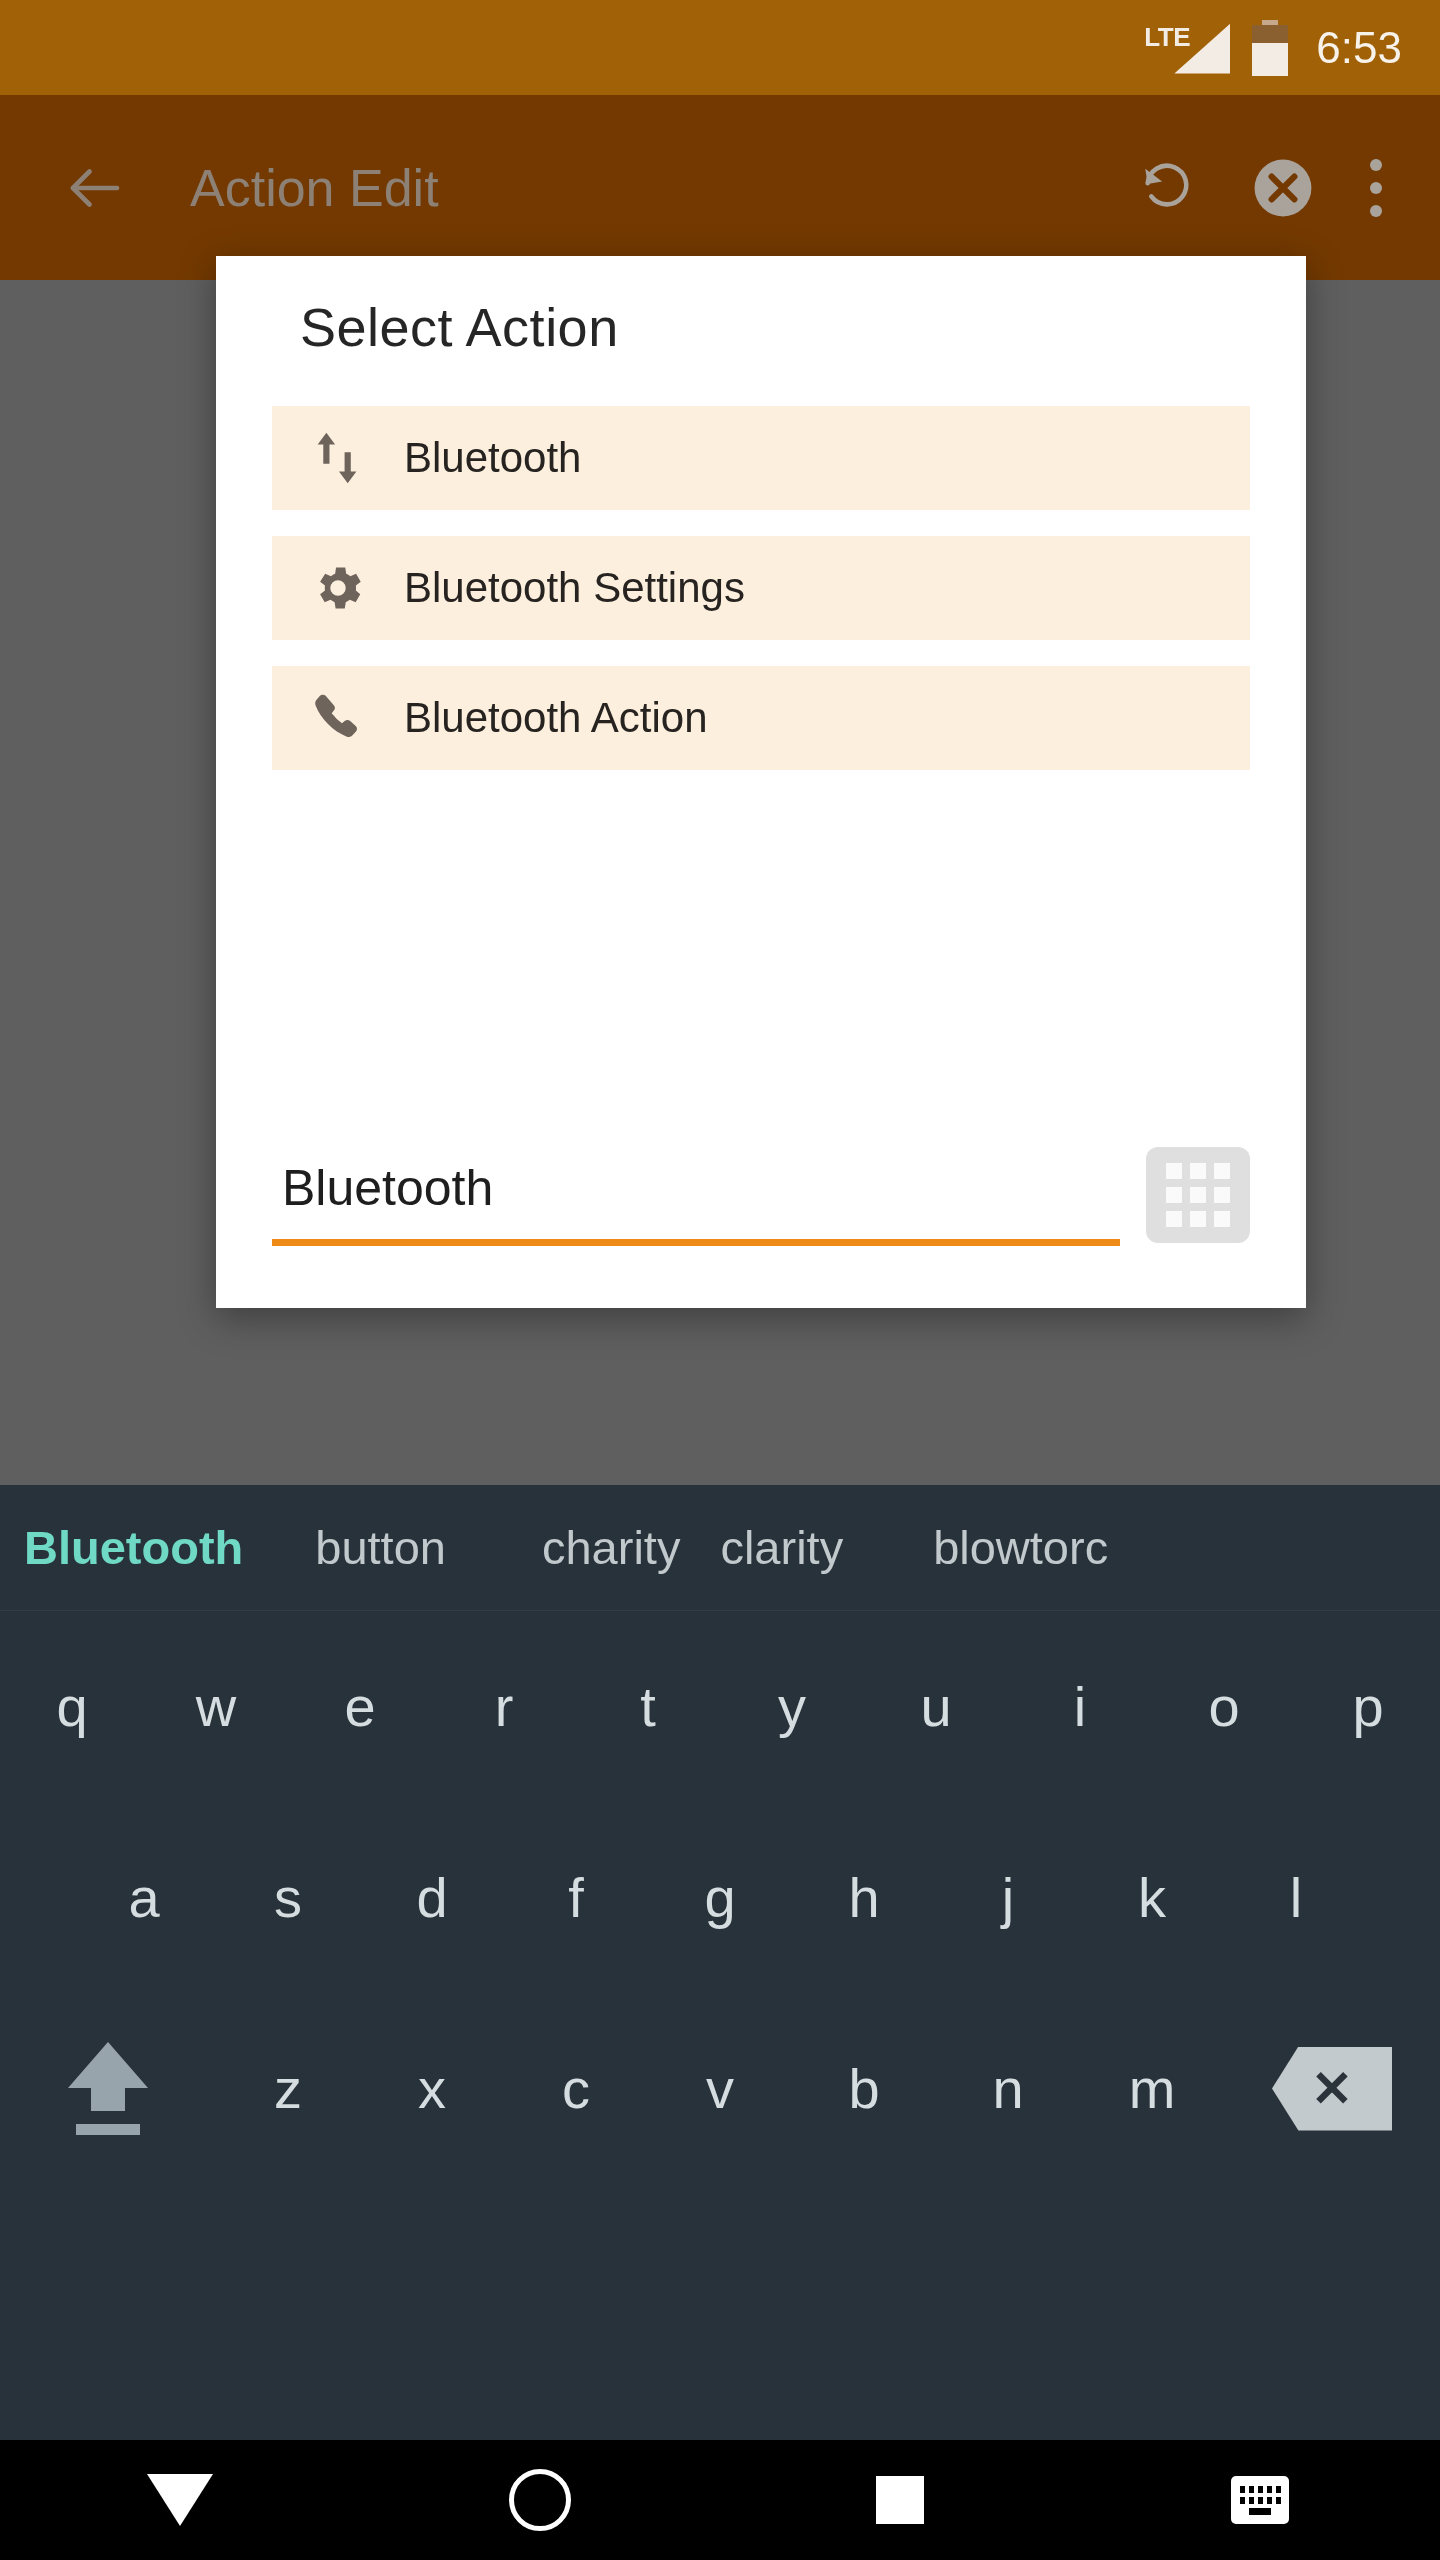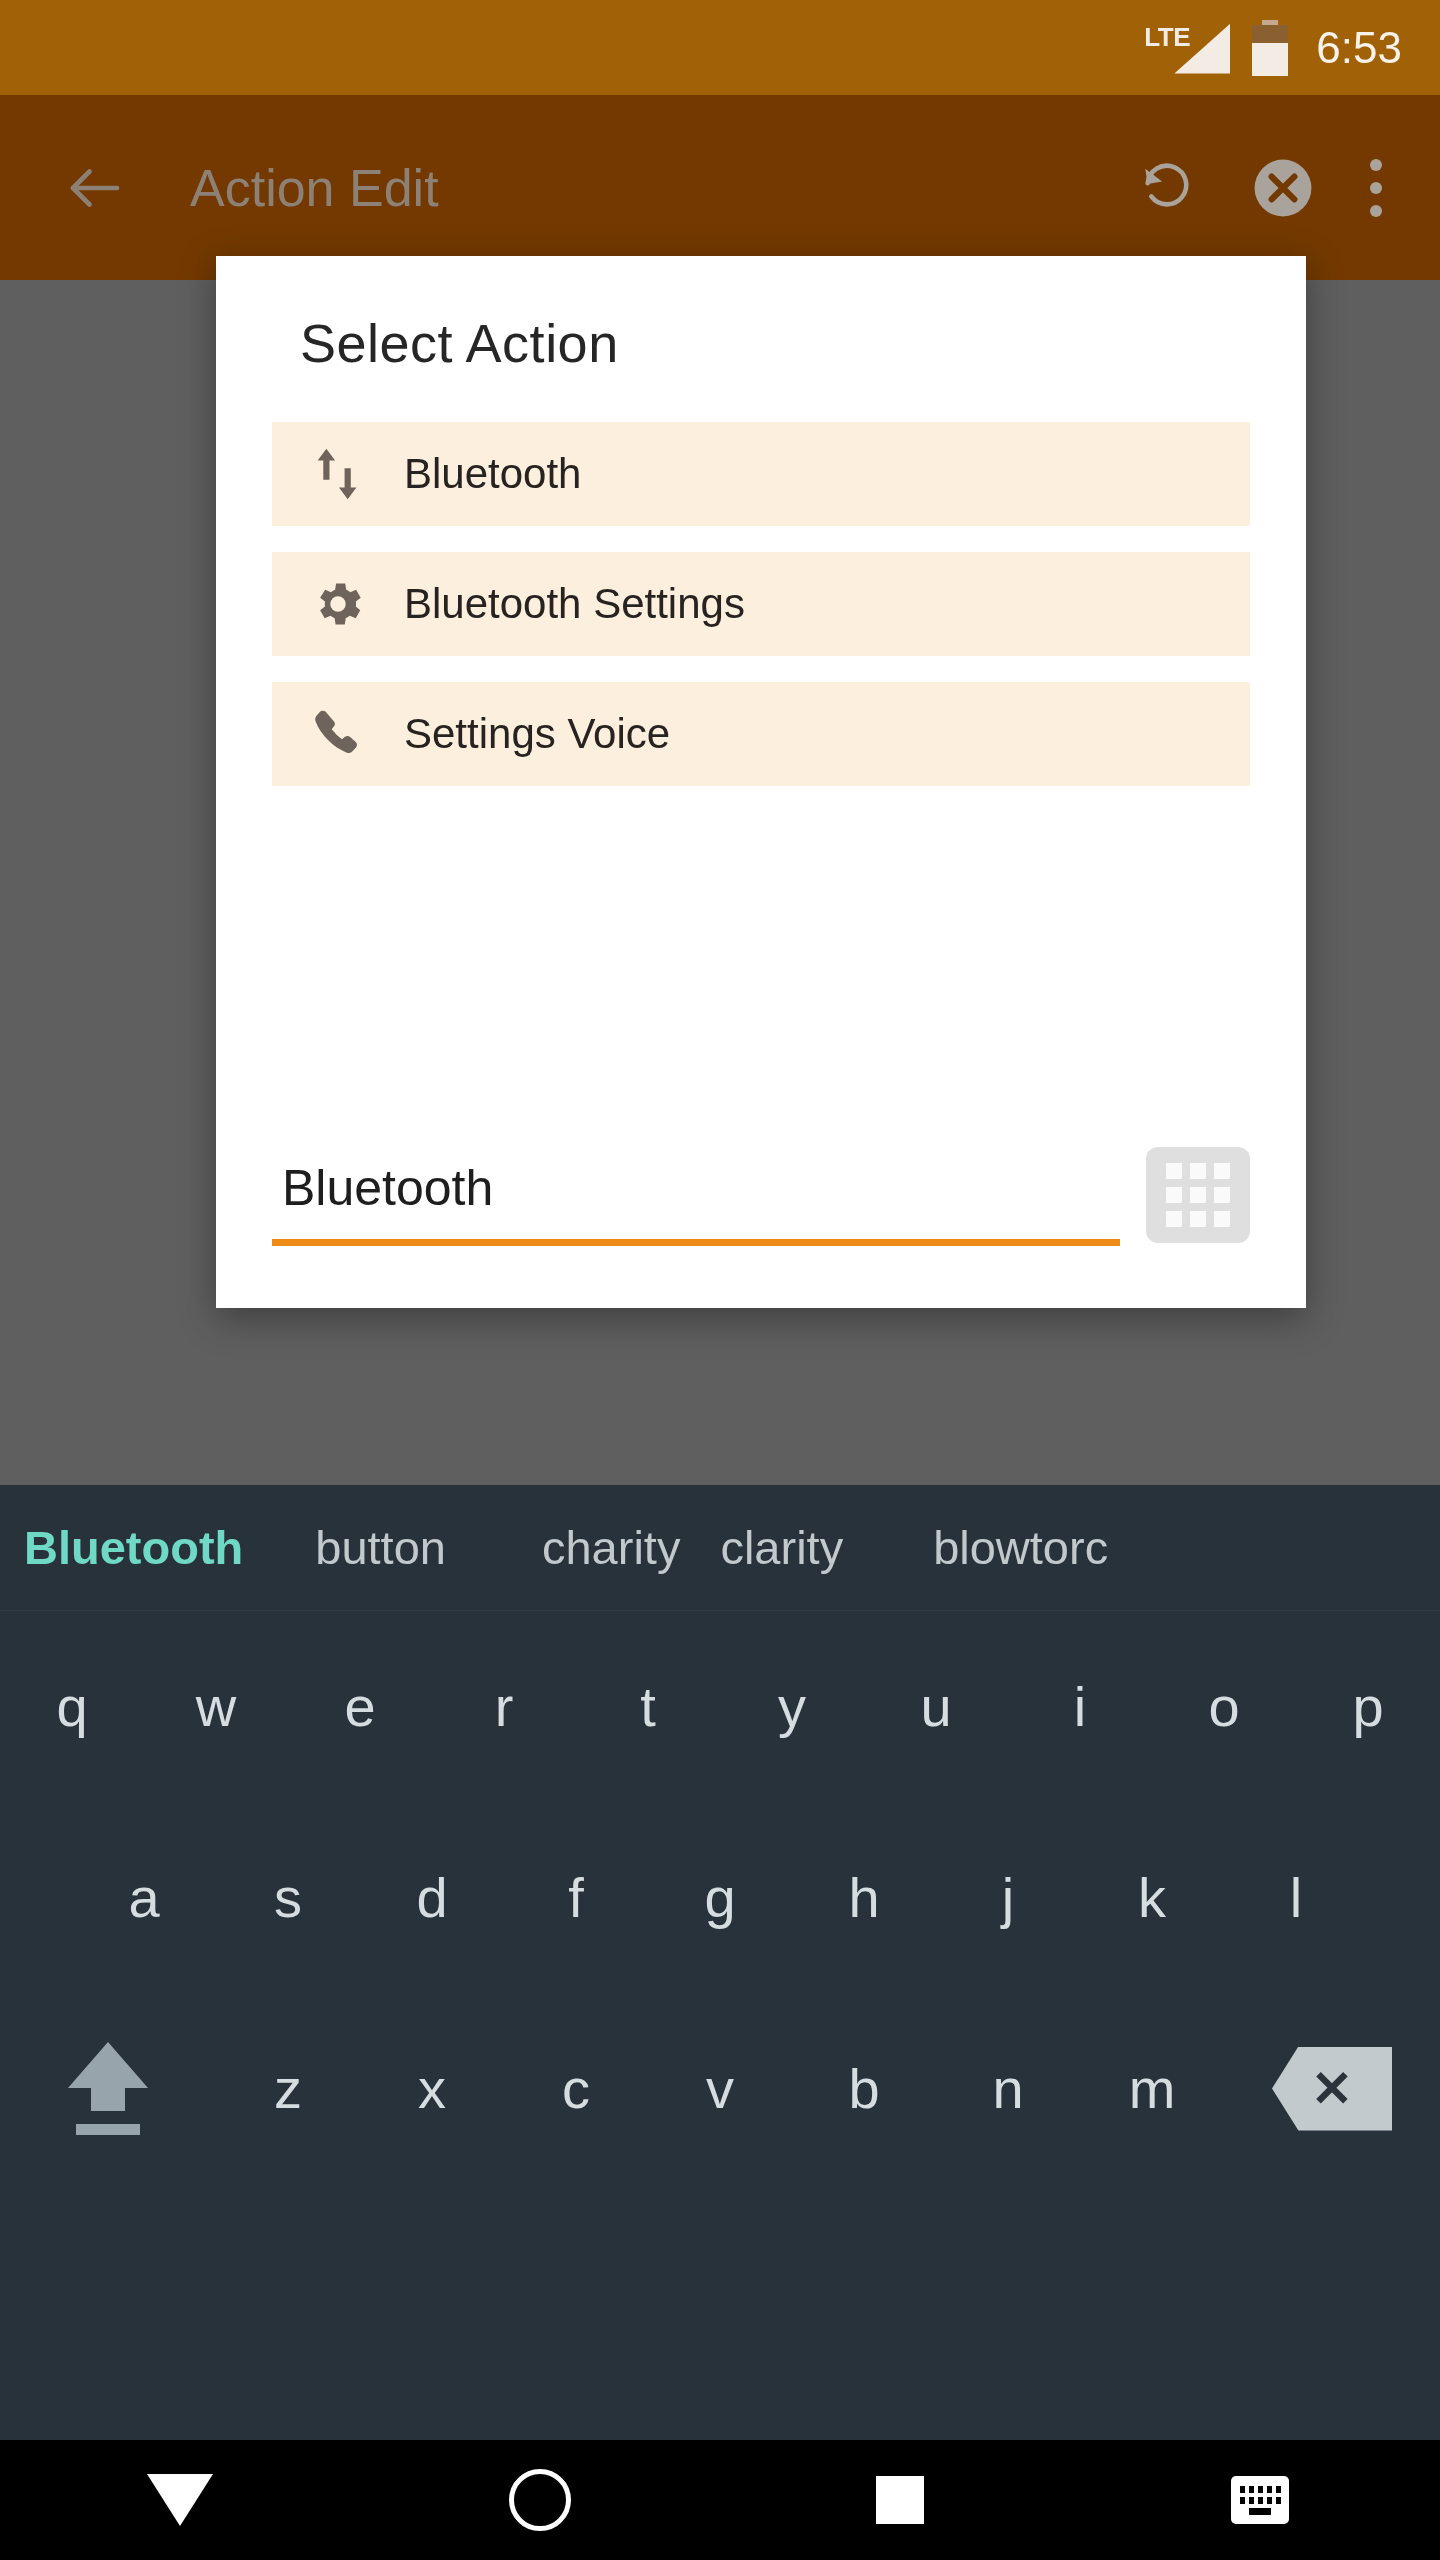--- a/index.html
+++ b/index.html
@@ -72,21 +72,21 @@
   }
 
   
   #dialog{
     position:absolute; left:216px; top:256px; width:1090px; height:1052px;
     background:#ffffff;
     box-shadow:0 10px 34px rgba(0,0,0,0.35);
   }
   #dialog-title{
     font-size:54px; color:#262626; font-weight:400;
-    padding:56px 0 0 84px; letter-spacing:0.5px;
+    padding:40px 0 0 84px; letter-spacing:0.5px;
   }
   #action-list{ margin-top:48px; padding:0 56px; }
   .action-row{
     display:flex; align-items:center;
     height:104px; background:#fcefdd; margin-bottom:26px;
   }
   .action-ico{
     width:132px; display:flex; align-items:center; justify-content:center;
     flex-shrink:0;
   }
@@ -263,21 +263,21 @@
       </span>
       <span class="action-label">Bluetooth Settings</span>
     </div>
 
     <div class="action-row">
       <span class="action-ico">
         <svg width="56" height="56" viewBox="0 0 24 24" fill="#6e645c">
           <path d="M6.6 2.4c-.7-.6-1.8-.5-2.4.2L2.8 4.2c-.6.7-.7 1.6-.4 2.4C4.6 12.4 9.9 17.6 15.8 20c.8.3 1.7.1 2.3-.5l1.6-1.7c.6-.7.6-1.8-.1-2.4l-2.5-2.2c-.6-.5-1.5-.5-2.1 0l-1.3 1a18 18 0 0 1-4.4-4.2l1-1.3c.5-.6.5-1.5 0-2.1z"></path>
         </svg>
       </span>
-      <span class="action-label">Settings Voice</span>
+      <span class="action-label">Bluetooth Action</span>
     </div>
   </div>
 
   <div id="input-row">
     <div class="field-wrap">
       <div class="field-val" placeholder="">Bluetooth</div>
       <div class="field-underline"></div>
     </div>
     <div class="grid-btn">
       <span class="grid-inner">

